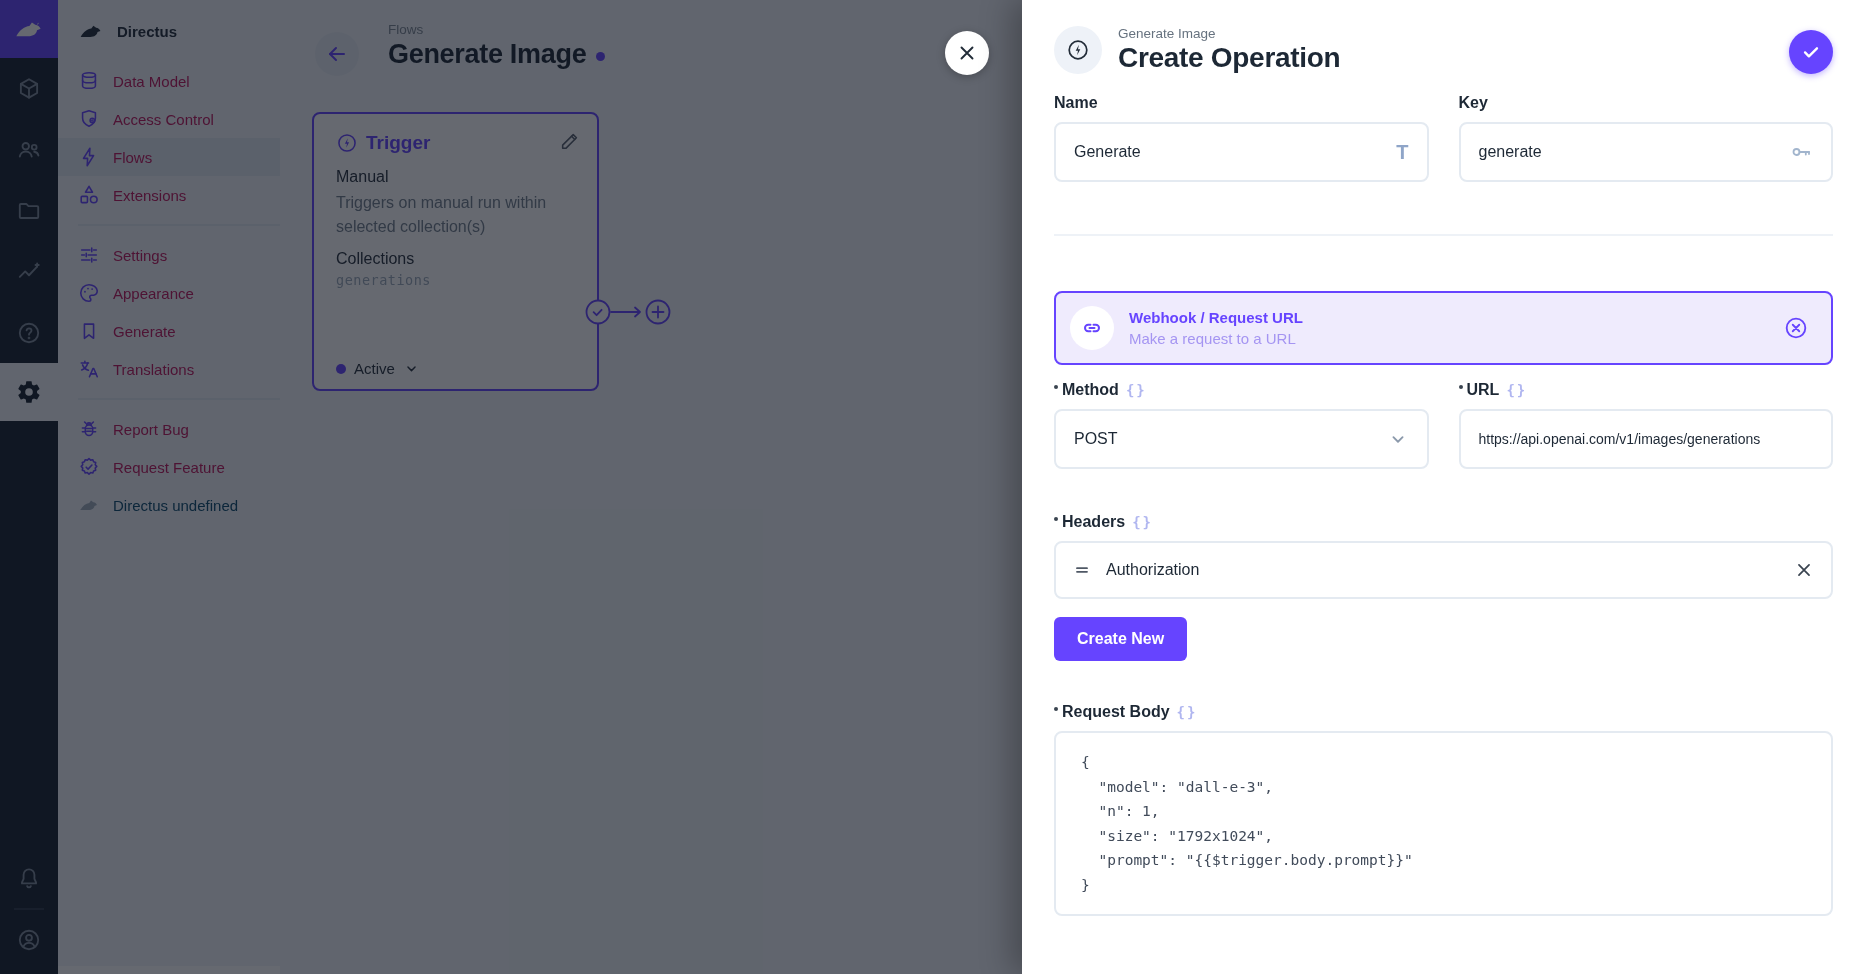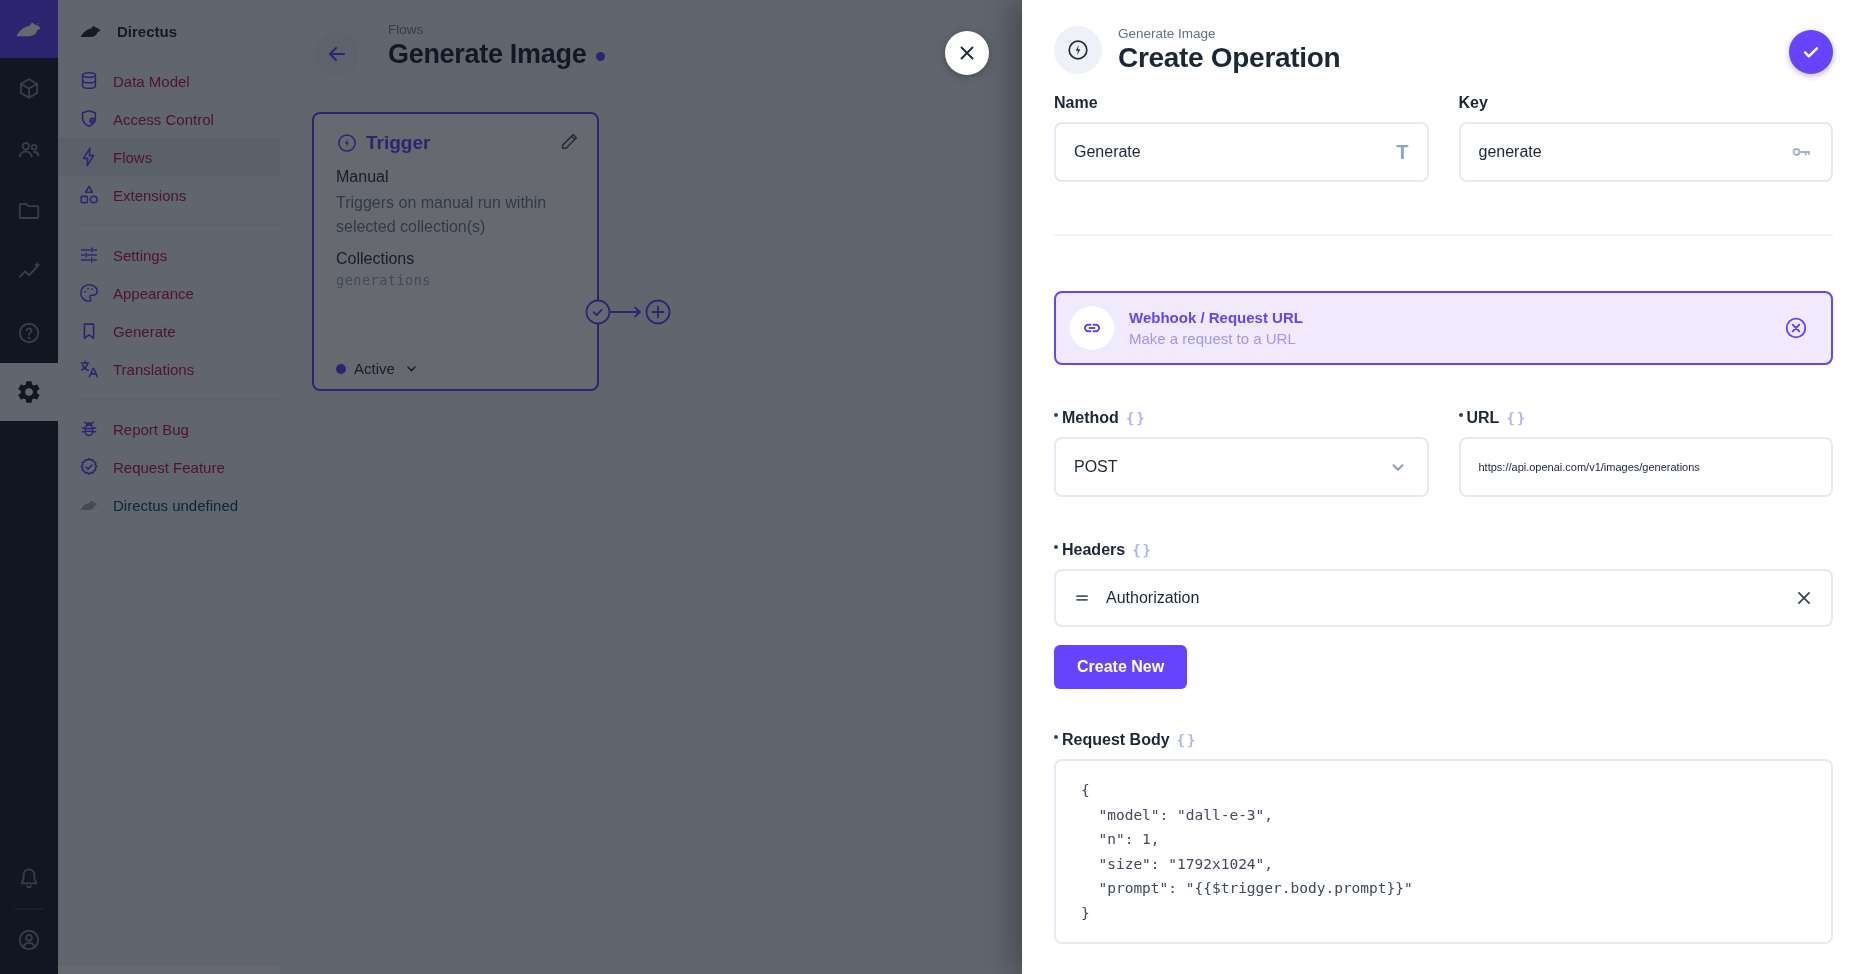--- a/index.html
+++ b/index.html
@@ -90,21 +90,21 @@
 
   .webhook-card { margin-top:55px; height:74px; border:2px solid #6644ff; background:#efebfd; border-radius:8px; display:flex; align-items:center; padding:0 14px; }
   .wc-icon { width:44px; height:44px; border-radius:50%; background:#fff; display:flex; align-items:center; justify-content:center; flex:none; }
   .wc-icon svg { width:24px; height:24px; stroke:#6644ff; fill:none; stroke-width:2; stroke-linecap:round; stroke-linejoin:round; }
   .wc-text { margin-left:15px; }
   .wc-title { font-size:15px; font-weight:bold; color:#6644ff; }
   .wc-sub { font-size:15px; color:#a595f2; margin-top:4px; }
   .wc-close { margin-left:auto; margin-right:8px; cursor:pointer; }
   .wc-close svg { width:26px; height:26px; stroke:#6644ff; fill:none; stroke-width:1.7; stroke-linecap:round; }
 
-  .m-row2 { margin-top:44px; }
+  .m-row2 { margin-top:16px; }
 
   .headers-sec { margin-top:44px; }
   .hdr-row { height:58px; border:2px solid #e4eaf1; border-radius:8px; display:flex; align-items:center; padding:0 16px; gap:14px; }
   .drag-handle { cursor:grab; }
   .drag-handle svg { width:20px; height:20px; stroke:#4f5865; fill:none; stroke-width:2.2; stroke-linecap:round; }
   .hdr-row input { border:none; outline:none; flex:1; font-size:16px; color:#1d2835; font-family:"Liberation Sans", sans-serif; }
   .hdr-x { cursor:pointer; }
   .hdr-x svg { width:22px; height:22px; stroke:#3a4450; fill:none; stroke-width:1.9; stroke-linecap:round; }
   .create-btn { margin-top:18px; height:44px; padding:16px 23px; background:#6644ff; color:#fff; font-size:16px; font-weight:bold; border:none; border-radius:6px; cursor:pointer; display:inline-flex; align-items:center; font-family:"Liberation Sans", sans-serif; }
 
@@ -420,21 +420,21 @@
             </svg>
         </div>
       </div>
       <div>
         <div class="f-label">
           <span class="req-dot"></span>
           <span>URL</span>
           <span class="braces">{}</span>
         </div>
         <div class="input">
-          <input style="font-size: 11px;" value="https://api.openai.com/v1/images/generations">
+          <input style="font-size: 14px;" value="https://api.openai.com/v1/images/generations">
         </div>
       </div>
     </div>
 
     <div class="headers-sec">
       <div class="f-label">
         <span class="req-dot"></span>
         <span>Headers</span>
         <span class="braces">{}</span>
       </div>

